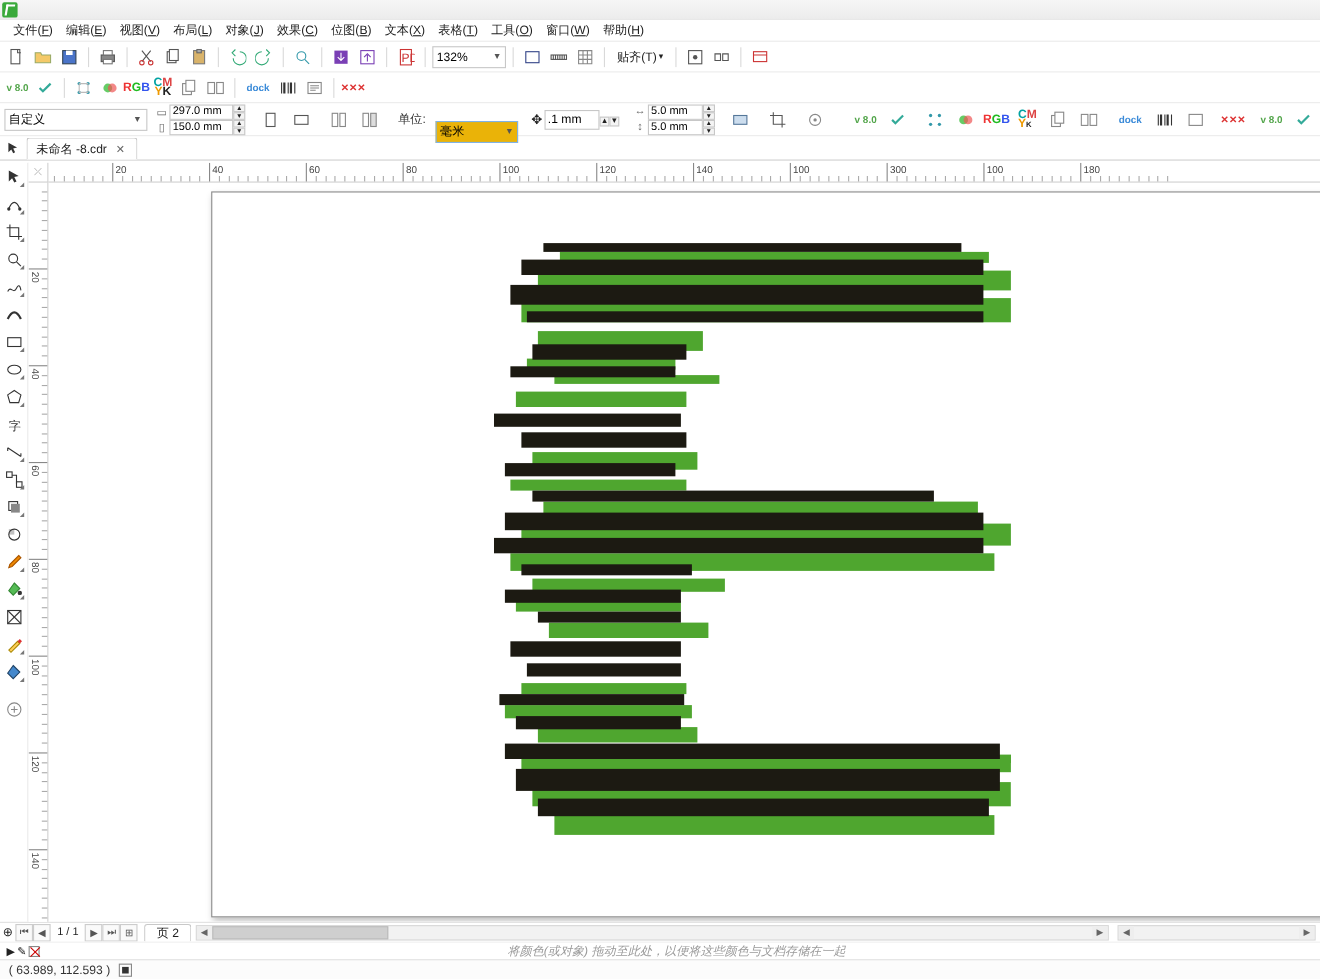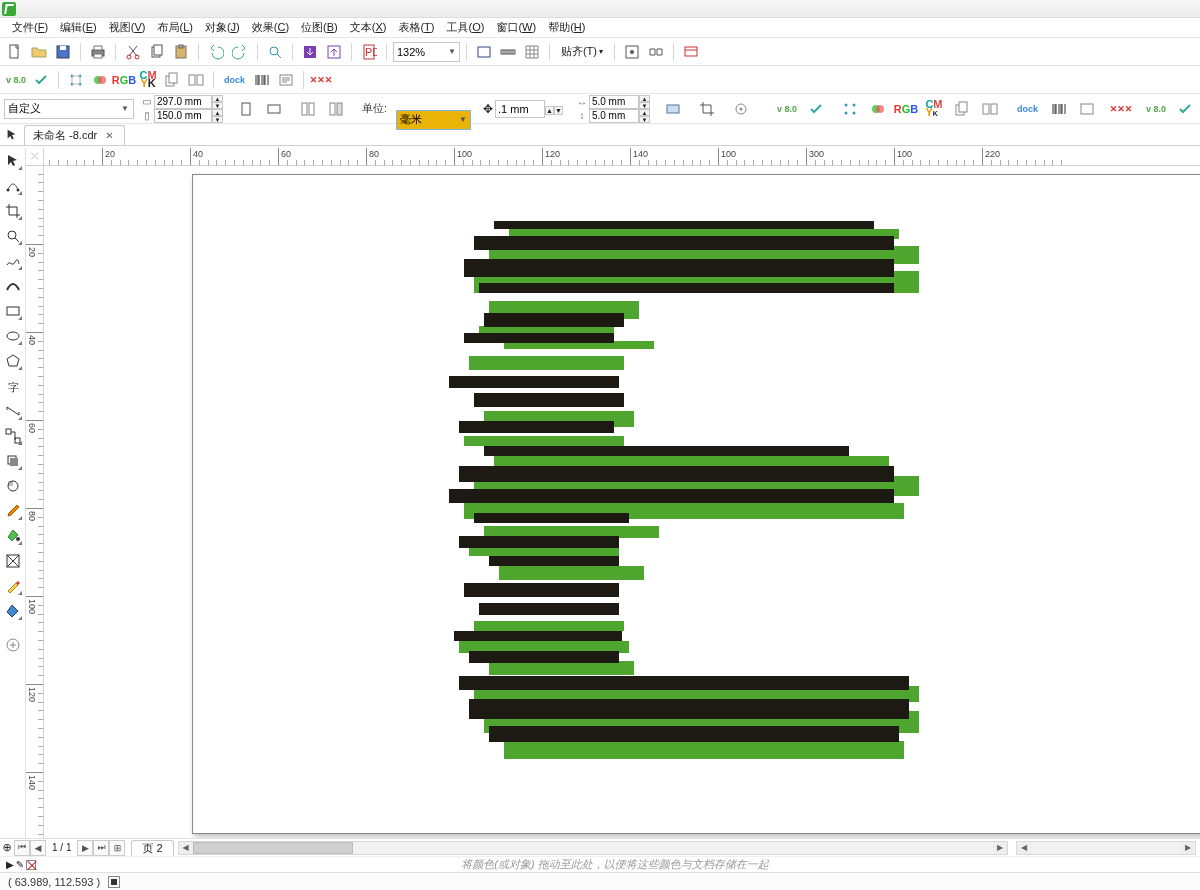--- a/index.html
+++ b/index.html
@@ -747,21 +747,21 @@
         <div class="sm" style="left: 858.8px;"></div>
         <div class="sm" style="left: 867.6px;"></div>
         <div class="sm" style="left: 876.4px;"></div>
         <div class="sm" style="left: 885.2px;"></div>
         <div class="sm" style="left: 894px;"></div>
         <div class="sm" style="left: 902.8px;"></div>
         <div class="sm" style="left: 911.6px;"></div>
         <div class="sm" style="left: 920.4px;"></div>
         <div class="sm" style="left: 929.2px;"></div>
         <div class="tick" style="left: 938px;">
-          <span>220</span>
+          <span>180</span>
         </div>
         <div class="sm" style="left: 946.8px;"></div>
         <div class="sm" style="left: 955.6px;"></div>
         <div class="sm" style="left: 964.4px;"></div>
         <div class="sm" style="left: 973.2px;"></div>
         <div class="sm" style="left: 982px;"></div>
         <div class="sm" style="left: 990.8px;"></div>
         <div class="sm" style="left: 999.6px;"></div>
         <div class="sm" style="left: 1008.4px;"></div>
         <div class="sm" style="left: 1017.2px;"></div>

